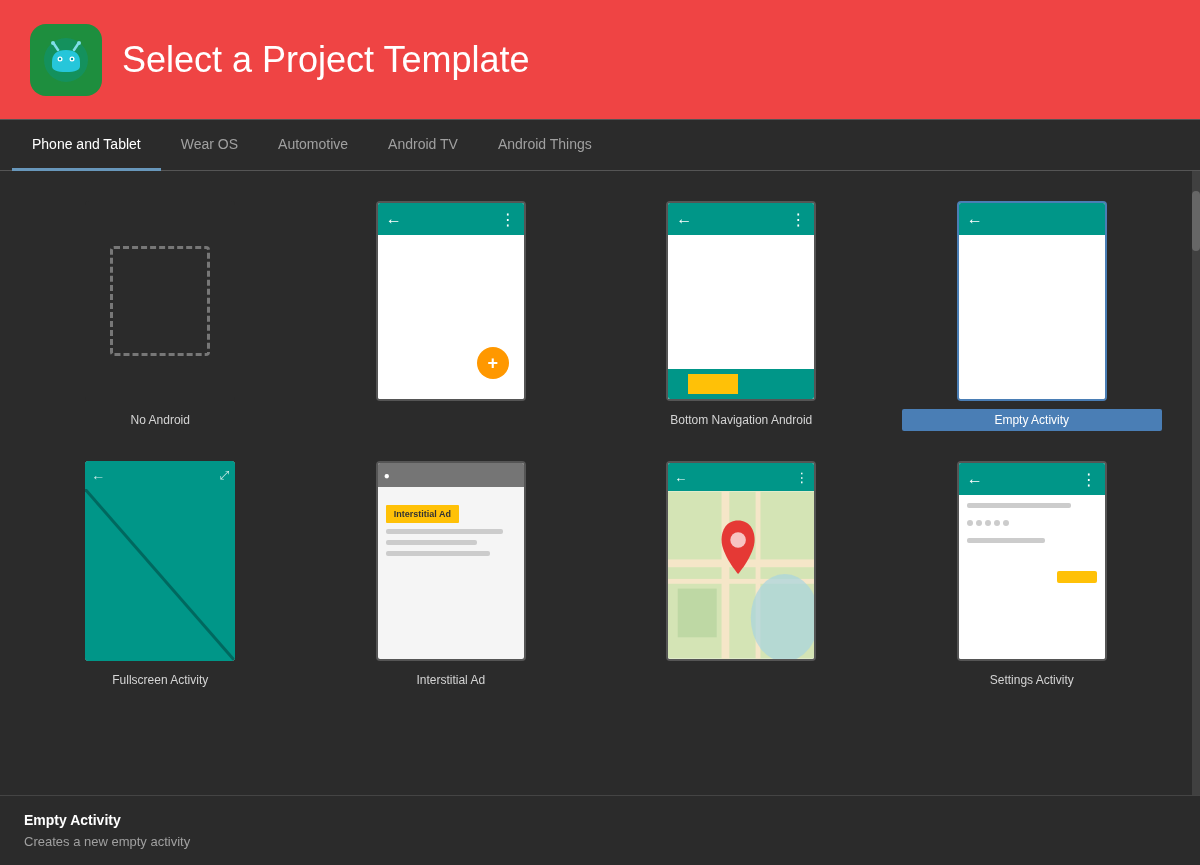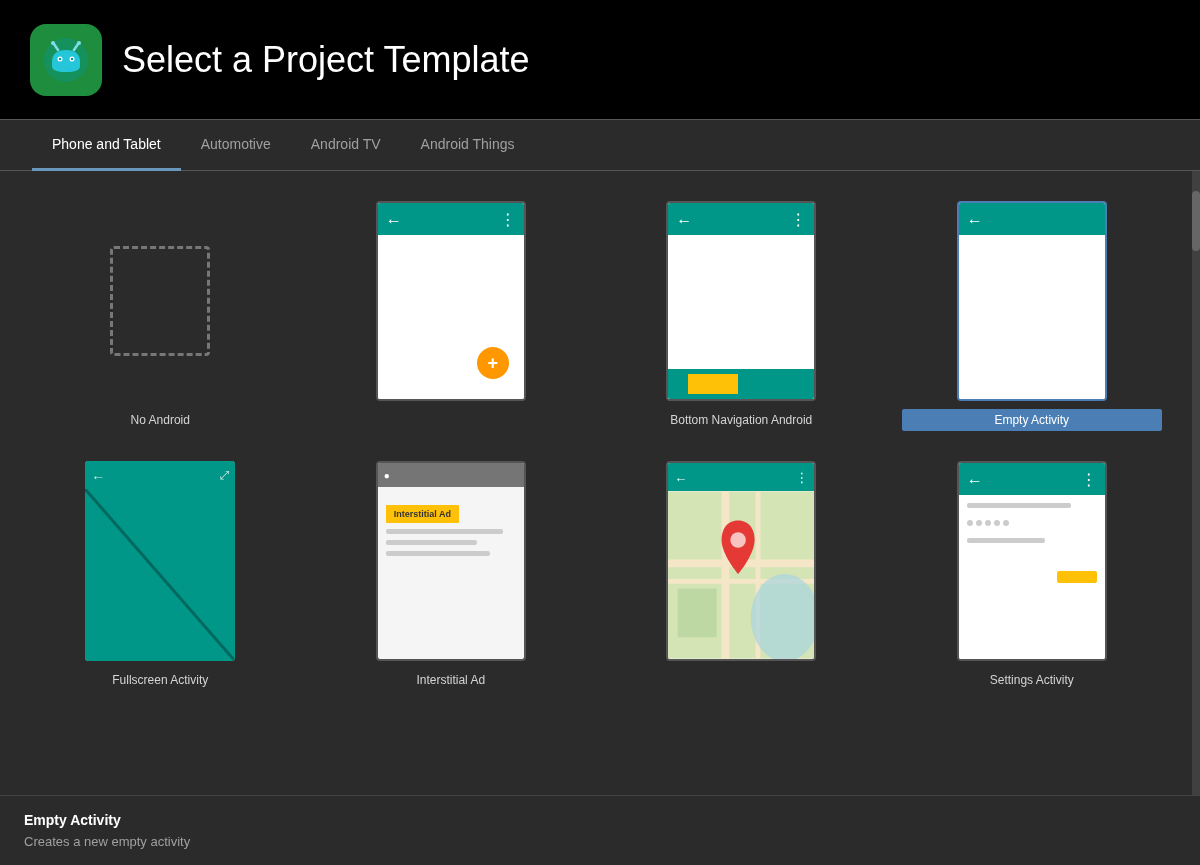--- a/index.html
+++ b/index.html
@@ -6,21 +6,21 @@
     body {
       background: #3c3f41;
       font-family: 'Segoe UI', Arial, sans-serif;
       width: 1200px;
       height: 865px;
       overflow: hidden;
       color: #d4d4d4;
     }
 
     .header {
-      background: #000000;
+      background: #ef4444;
       padding: 20px 30px;
       display: flex;
       align-items: center;
       gap: 20px;
       border-bottom: 1px solid #555;
       height: 120px;
     }
 
     .header-icon {
       width: 72px;
@@ -43,21 +43,21 @@
       background: #2b2b2b;
       margin: 0;
       height: calc(865px - 120px);
       display: flex;
       flex-direction: column;
     }
 
     .tabs {
       display: flex;
       gap: 0;
-      padding: 0 32px;
+      padding: 0 12px;
       border-bottom: 1px solid #555;
       background: #2b2b2b;
     }
 
     .tab {
       padding: 16px 20px;
       cursor: pointer;
       font-size: 14px;
       color: #a0a0a0;
       border-bottom: 3px solid transparent;
@@ -336,20 +336,21 @@
       <circle cx="30" cy="23" r="1.2" fill="#0097A7"></circle>
     </svg>
   </div>
   <h1 class="header-title">Select a Project Template</h1>
 </div>
 
 <div class="content">
 
   <div class="tabs">
     <div class="tab active">Phone and Tablet</div>
+    <div class="tab">Wear OS</div>
     <div class="tab">Automotive</div>
     <div class="tab">Android TV</div>
     <div class="tab">Android Things</div>
   </div>
 
   <div class="main-area">
 
     <div class="template-grid">
 
       <div class="template-item">

